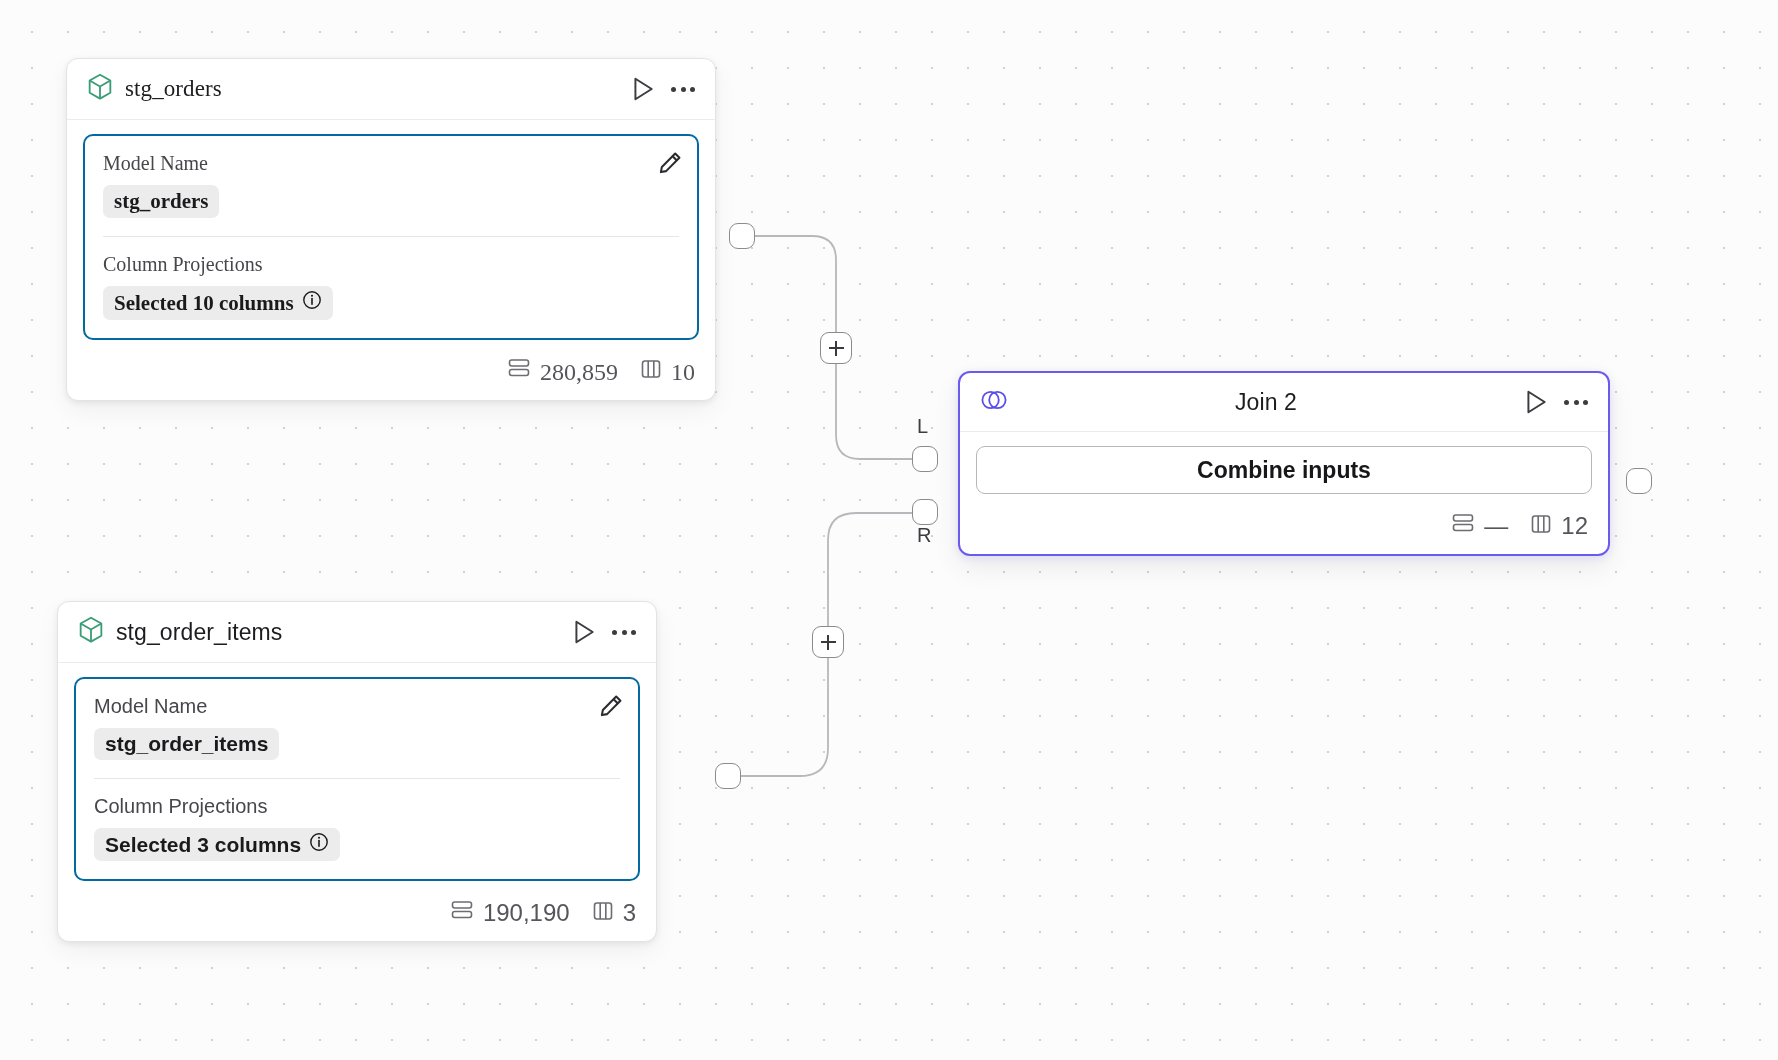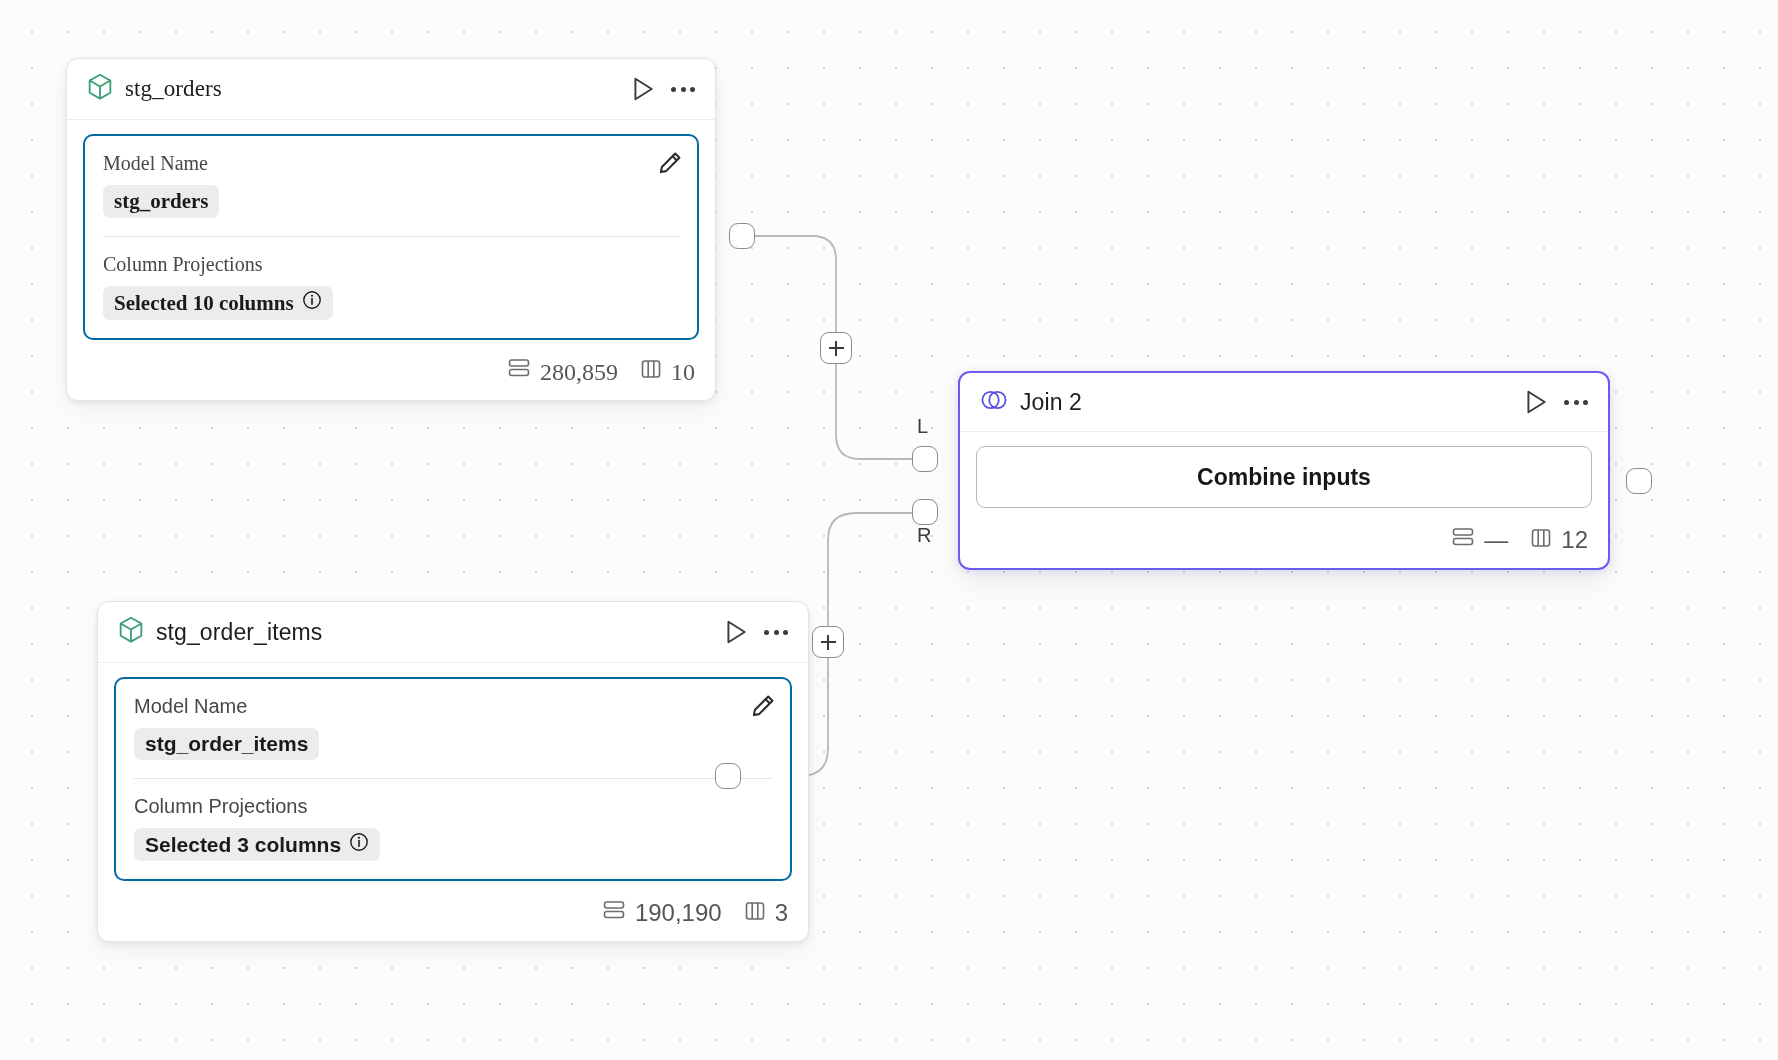--- a/index.html
+++ b/index.html
@@ -141,21 +141,21 @@
     align-items: center;
     gap: 9px;
   }
   .stat + .stat { margin-left: 12px; }
   .stat-value { color: #55555b; font-size: 24px; }
 
   
   .combine-box {
     border: 1px solid #b9b6b7;
     border-radius: 9px;
-    height: 62px;
+    height: 48px;
     display: flex;
     align-items: center;
     justify-content: center;
     font-size: 23px;
     font-weight: bold;
     color: #171719;
     background: #fff;
   }
 
   
@@ -279,21 +279,21 @@
             <path d="M8.2 3 L8.2 19 M13.8 3 L13.8 19" stroke="#6c6c72" stroke-width="1.6"></path>
           </svg>
         </span>
         <span class="stat-value">10</span>
       </span>
     </div>
   </div>
 
   <div class="port" style="left:729px; top:223px;"></div>
 
-  <div class="node" style="left:57px; top:601px; width:712px;margin-left:40px;">
+  <div class="node" style="left:57px; top:601px; width:600px;">
 
     <div class="node-header">
       <span class="node-icon">
         <svg width="26" height="28" viewBox="0 0 24 26" fill="none">
           <path d="M12 1.6 L21.6 7 L21.6 18.4 L12 23.8 L2.4 18.4 L2.4 7 Z" stroke="#3a9e74" stroke-width="1.7" stroke-linejoin="round"></path>
           <path d="M2.4 7 L12 12.6 L21.6 7" stroke="#3a9e74" stroke-width="1.7" stroke-linejoin="round"></path>
           <path d="M12 12.6 L12 23.8" stroke="#3a9e74" stroke-width="1.7"></path>
         </svg>
       </span>
       <span class="node-title">stg_order_items</span>
@@ -355,21 +355,21 @@
             <path d="M8.2 3 L8.2 19 M13.8 3 L13.8 19" stroke="#6c6c72" stroke-width="1.6"></path>
           </svg>
         </span>
         <span class="stat-value">3</span>
       </span>
     </div>
   </div>
 
   <div class="port" style="left:715px; top:763px;"></div>
 
-  <div class="node selected" style="left:958px; top:371px; width:652px;">
+  <div class="node selected" style="left:958px; top:371px; width:652px;text-align:center;">
 
     <div class="node-header">
       <span class="node-icon">
         <svg width="28" height="26" viewBox="0 0 28 26" fill="none">
           <circle cx="10.6" cy="13" r="8.2" stroke="#5b4de8" stroke-width="1.8"></circle>
           <circle cx="17.4" cy="13" r="8.2" stroke="#5b4de8" stroke-width="1.8"></circle>
         </svg>
       </span>
       <span class="node-title">Join 2</span>
       <span class="hdr-actions">

